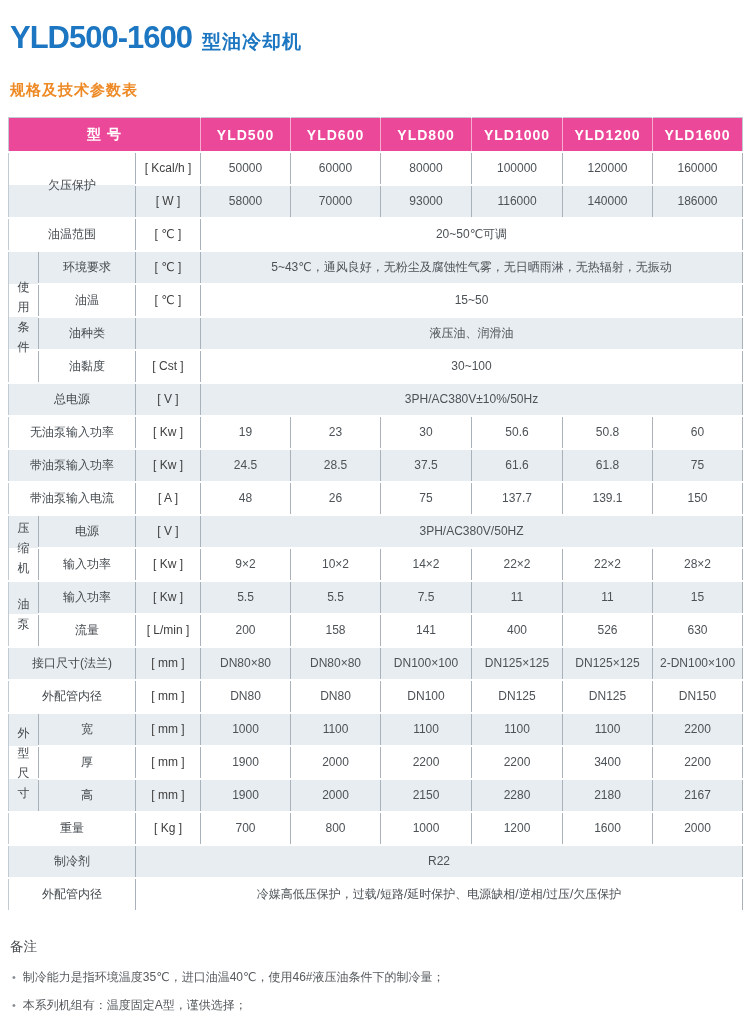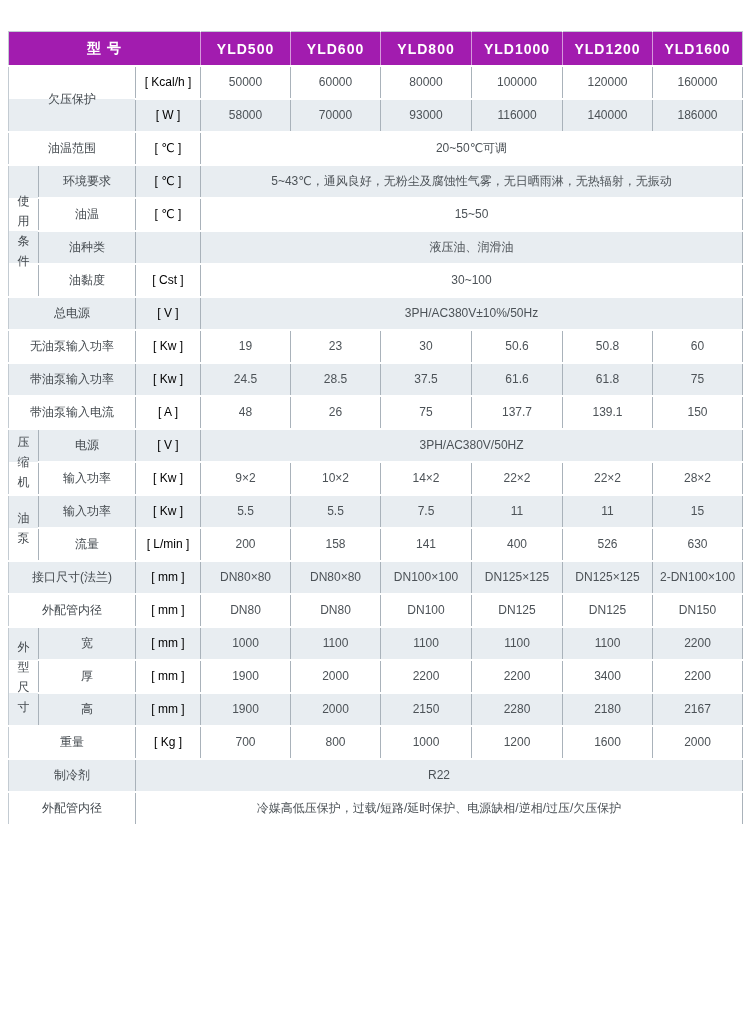--- a/index.html
+++ b/index.html
@@ -24,34 +24,34 @@
     margin:25px 0 0 2px;font-size:15px;font-weight:700;color:#ee8a26;letter-spacing:1px;
   }
 
   
   .spec-wrap{margin-top:17px;}
   table.spec{
     table-layout:fixed;border-collapse:collapse;width:734px;
     border:1px solid #c3cbd2;font-size:12px;color:#4c5257;
   }
   table.spec th{
-    background:#a21caf;color:#ffffff;font-size:14px;font-weight:700;
+    background:#ec4899;color:#ffffff;font-size:14px;font-weight:700;
     height:33px;padding:0;text-align:center;letter-spacing:1px;
     border-right:1px solid rgba(255,255,255,.55);border-bottom:2px solid #ffffff;
   }
   table.spec th:last-child{border-right:none;margin-top:13px;}
   table.spec td{
     height:31px;padding:0 2px;text-align:center;vertical-align:middle;
     border-right:1px solid #a9b2ba;border-bottom:2px solid #ffffff;
     line-height:1.25;
   }
   tr.w td:not(.group):not(.lblgrad){background:#ffffff;}
   tr.g td:not(.group):not(.lblgrad){background:#e8edf1;}
   td.lbl{color:#43494e;}
-  td.unit{color:#000000;}
+  td.unit{color:#404040;}
   td.val{color:#4c5257;}
   td.lblgrad{background:linear-gradient(to bottom,#ffffff 0 50%,#e8edf1 50% 100%);}
   td.group{width:30px;padding:0;}
   td.group div{line-height:1.0;padding:4px 0;font-size:12px;color:#43494e;}
   td.grad2{background:linear-gradient(to bottom,#e8edf1 0 50%,#ffffff 50% 100%);}
   td.grad3{background:linear-gradient(to bottom,#e8edf1 0 33.4%,#ffffff 33.4% 66.7%,#e8edf1 66.7% 100%);}
   td.grad4{background:linear-gradient(to bottom,#e8edf1 0 25%,#ffffff 25% 50%,#e8edf1 50% 75%,#ffffff 75% 100%);}
 
   
   .notes{margin:26px 0 0 2px;}
@@ -61,21 +61,25 @@
     font-size:12px;color:#55595d;margin-bottom:11px;line-height:1.4;
     white-space:nowrap;
   }
   ul.notes-list li .dot{color:#8a8f94;margin:0 7px 0 2px;font-size:11px;}
 </style>
 </head>
 <body>
 
 <div class="page">
 
-
+  <div class="titlebar">
+    <span class="model-title">YLD500-1600</span><span class="model-suffix">型油冷却机</span>
+  </div>
+
+  <div class="section-title">规格及技术参数表</div>
 
   <div class="spec-wrap">
     <table class="spec" id="spec-table">
       <colgroup>
         <col style="width:30px">
           <col style="width:97px">
           <col style="width:65px">
         <col style="width:90px">
           <col style="width:90px">
           <col style="width:91px">
@@ -296,17 +300,20 @@
           </tr>
           <tr class="w">
             <td class="lbl" colspan="2">外配管内径</td>
             <td class="val" colspan="7">冷媒高低压保护，过载/短路/延时保护、电源缺相/逆相/过压/欠压保护</td>
           </tr>
         </tbody>
     </table>
   </div>
 
   <div class="notes">
+    <div class="notes-heading">备注</div>
     <ul class="notes-list" id="notes-list">
+        <li><span class="dot">•</span><span>制冷能力是指环境温度35℃，进口油温40℃，使用46#液压油条件下的制冷量；</span></li>
+        <li><span class="dot">•</span><span>本系列机组有：温度固定A型，谨供选择；</span></li>
       </ul>
   </div>
 
 </div>
 
 </body></html>

